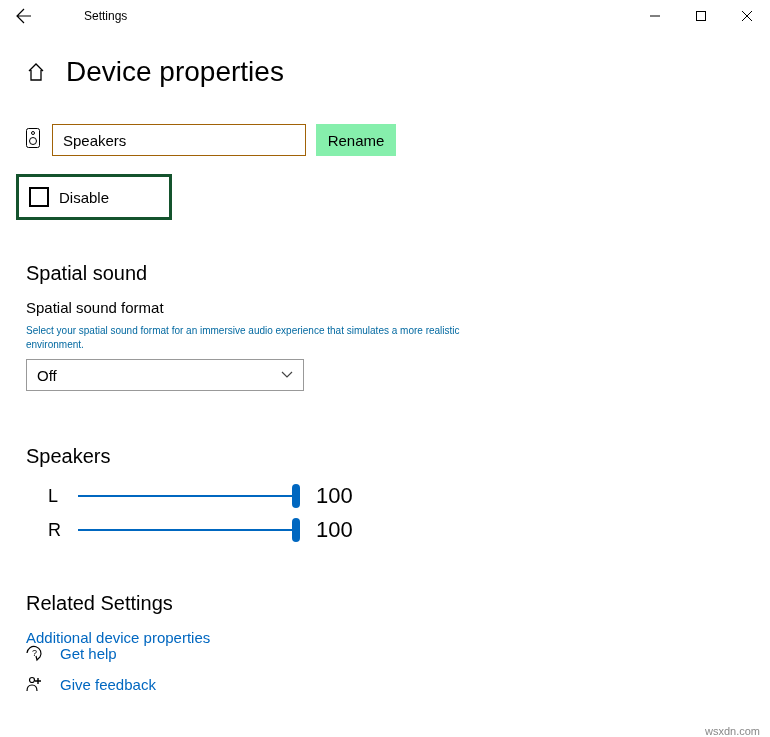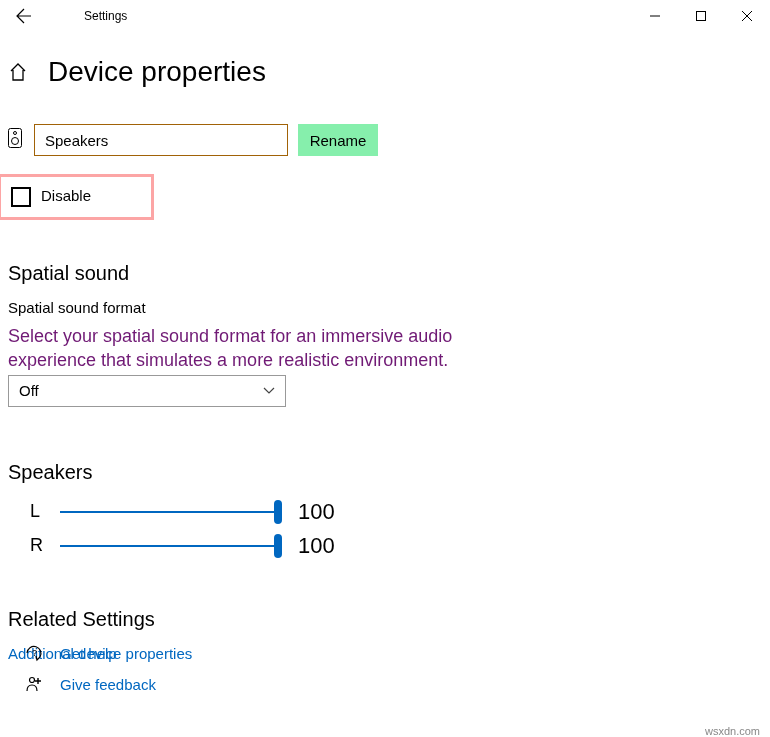--- a/index.html
+++ b/index.html
@@ -41,21 +41,21 @@
     }
     .window-control {
       width: 46px;
       height: 32px;
       display: flex;
       align-items: center;
       justify-content: center;
       cursor: pointer;
     }
     .content {
-      padding: 24px 26px 0 8px;
+      padding: 24px 26px 0 26px;
     }
     .header-row {
       display: flex;
       align-items: center;
       margin-bottom: 36px;
     }
     .home-icon {
       width: 20px;
       height: 20px;
       display: flex;
@@ -87,23 +87,23 @@
     }
     .rename-btn {
       width: 80px;
       height: 32px;
       background: #86efac;
       border: none;
       font-size: 15px;
       cursor: pointer;
     }
     .disable-box {
-      border: 3px solid #fca5a5;
+      border: 3px solid #14532d;
       display: inline-flex;
-      align-items: flex-start;
+      align-items: center;
       padding: 10px 60px 10px 10px;
       margin-left: -10px;
       margin-bottom: 42px;
     }
     .checkbox {
       width: 20px;
       height: 20px;
       border: 2px solid #000;
       margin-right: 10px;
       cursor: pointer;
@@ -114,25 +114,25 @@
     .section-heading {
       font-size: 20px;
       font-weight: 400;
       margin-bottom: 14px;
     }
     .subheading {
       font-size: 15px;
       margin-bottom: 8px;
     }
     .description {
-      font-size: 18px;
-      color: #701a75;
+      font-size: 10px;
+      color: #0369a1;
       max-width: 450px;
       line-height: 1.35;
-      margin-bottom: 2px;
+      margin-bottom: 8px;
     }
     .dropdown {
       width: 278px;
       height: 32px;
       border: 1px solid #999;
       display: flex;
       align-items: center;
       justify-content: space-between;
       padding: 0 10px;
       font-size: 15px;

